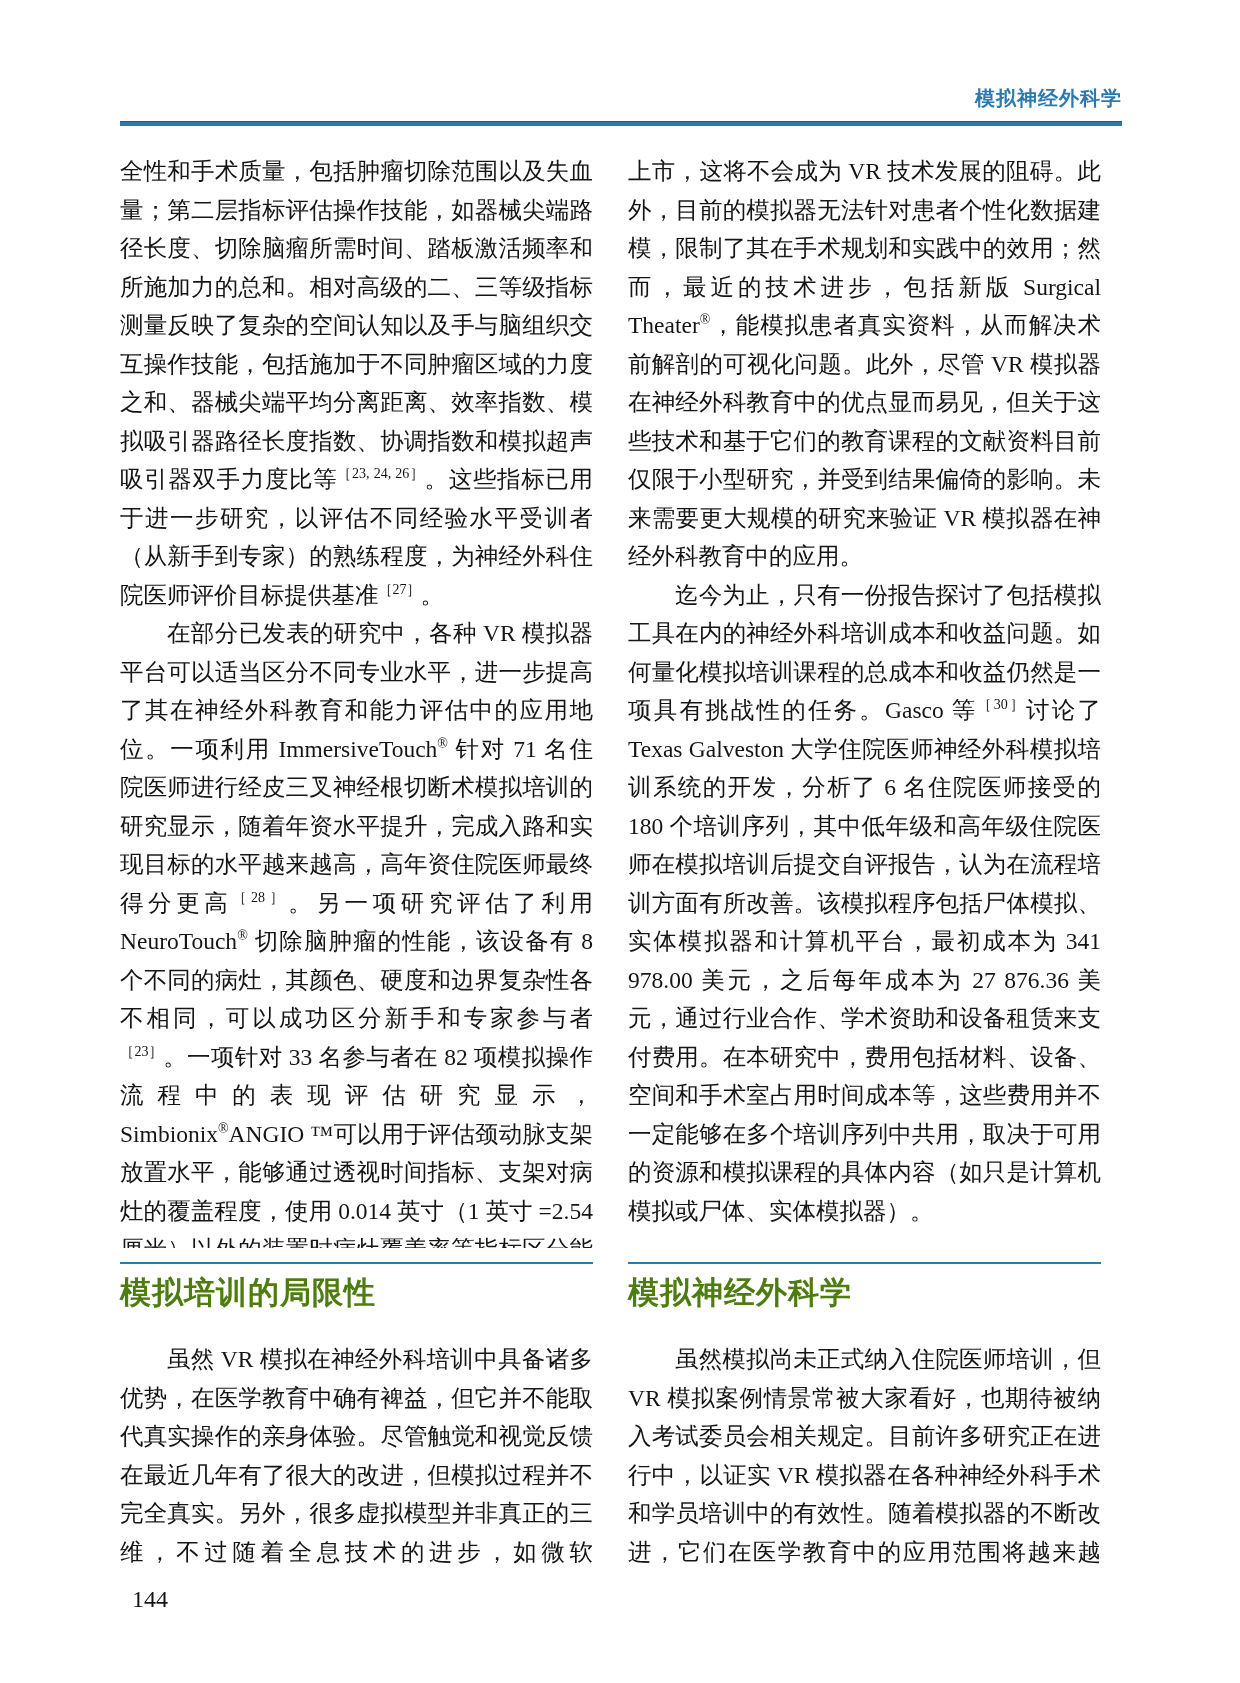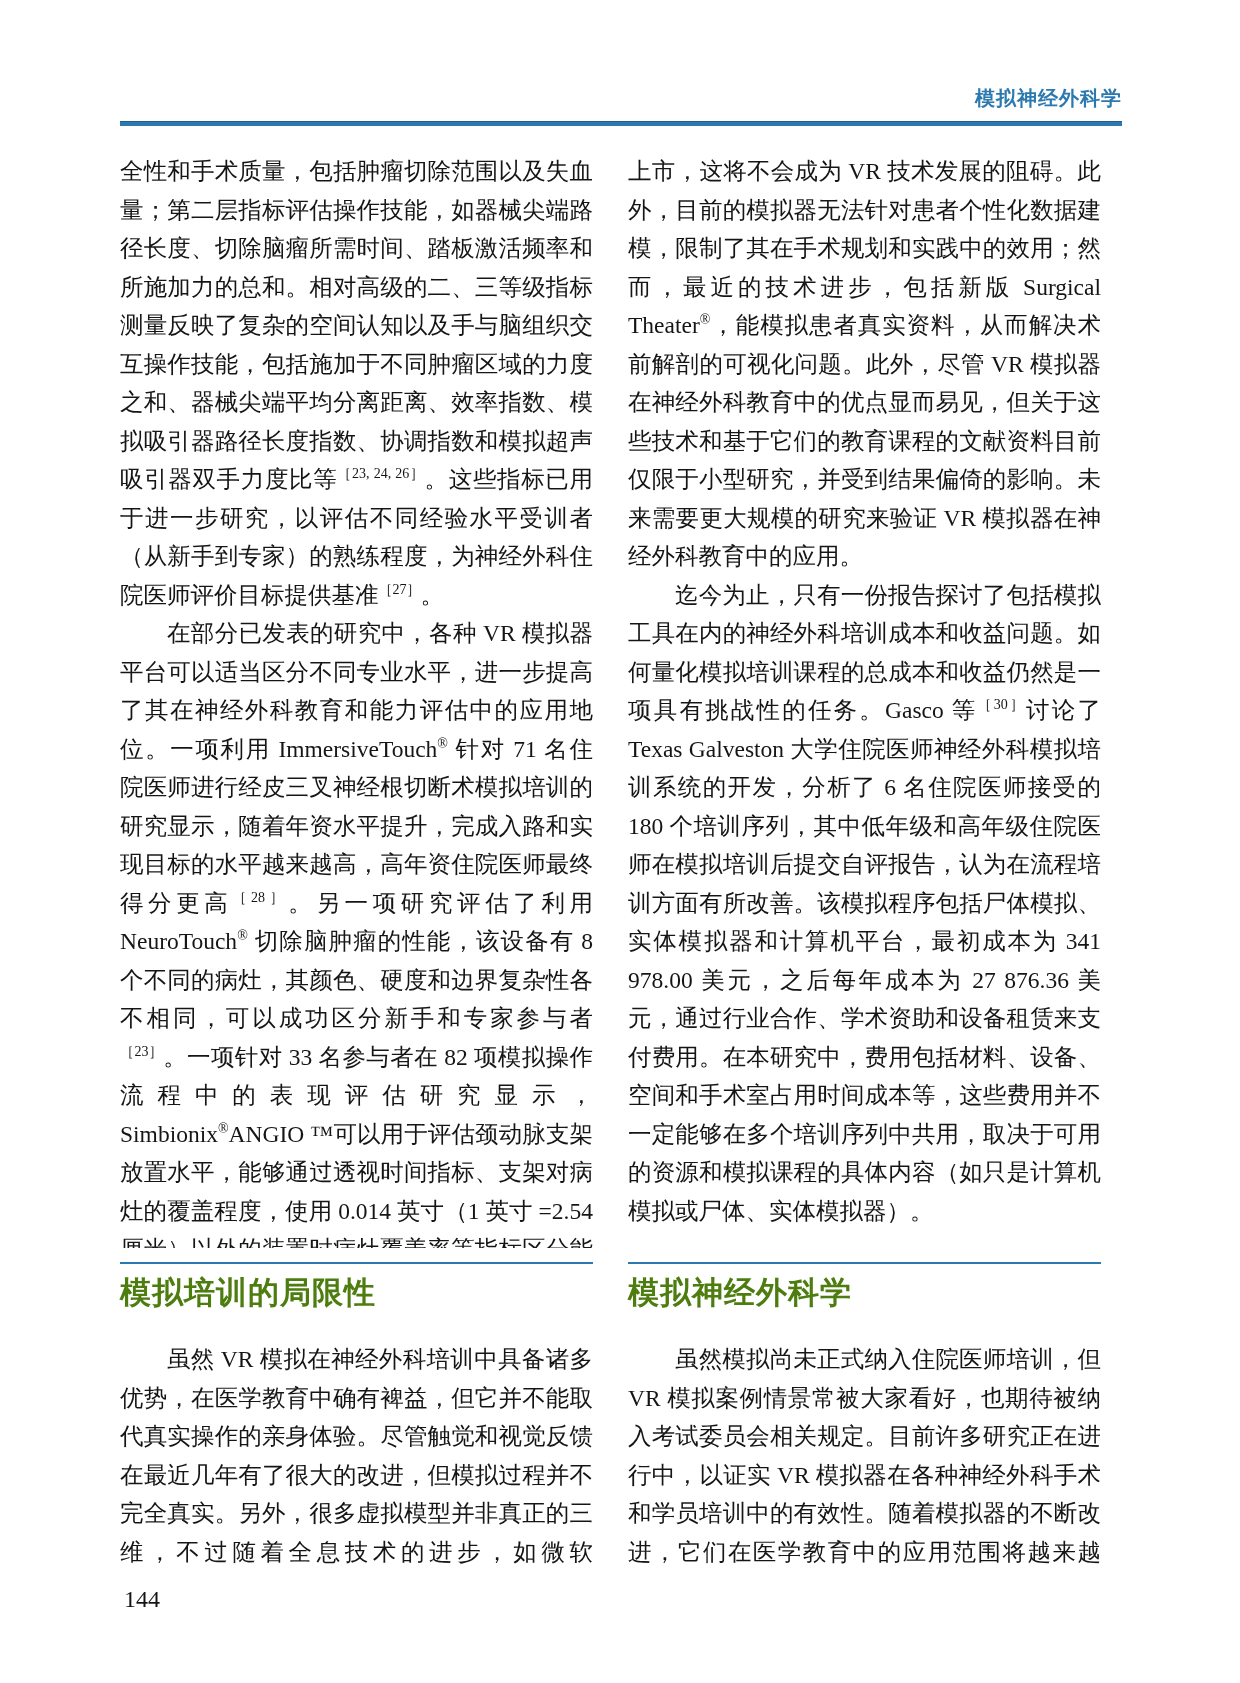--- a/index.html
+++ b/index.html
@@ -49,21 +49,21 @@
     font-size:31px;font-weight:bold;color:#4d7c0f;
     margin:0;line-height:36px;letter-spacing:1px;
   }
 
   .tail-block{
     position:absolute;top:1340px;width:473px;height:238px;
     overflow:hidden;
   }
 
   .page-number{
-    position:absolute;left:124px;top:1586px;
+    position:absolute;left:132px;top:1586px;
     font-size:24px;color:#151515;
   }
 </style>
 </head>
 <body>
 
 <div class="page">
 
   <header class="page-header">
     <h1 class="running-head">模拟神经外科学</h1>

